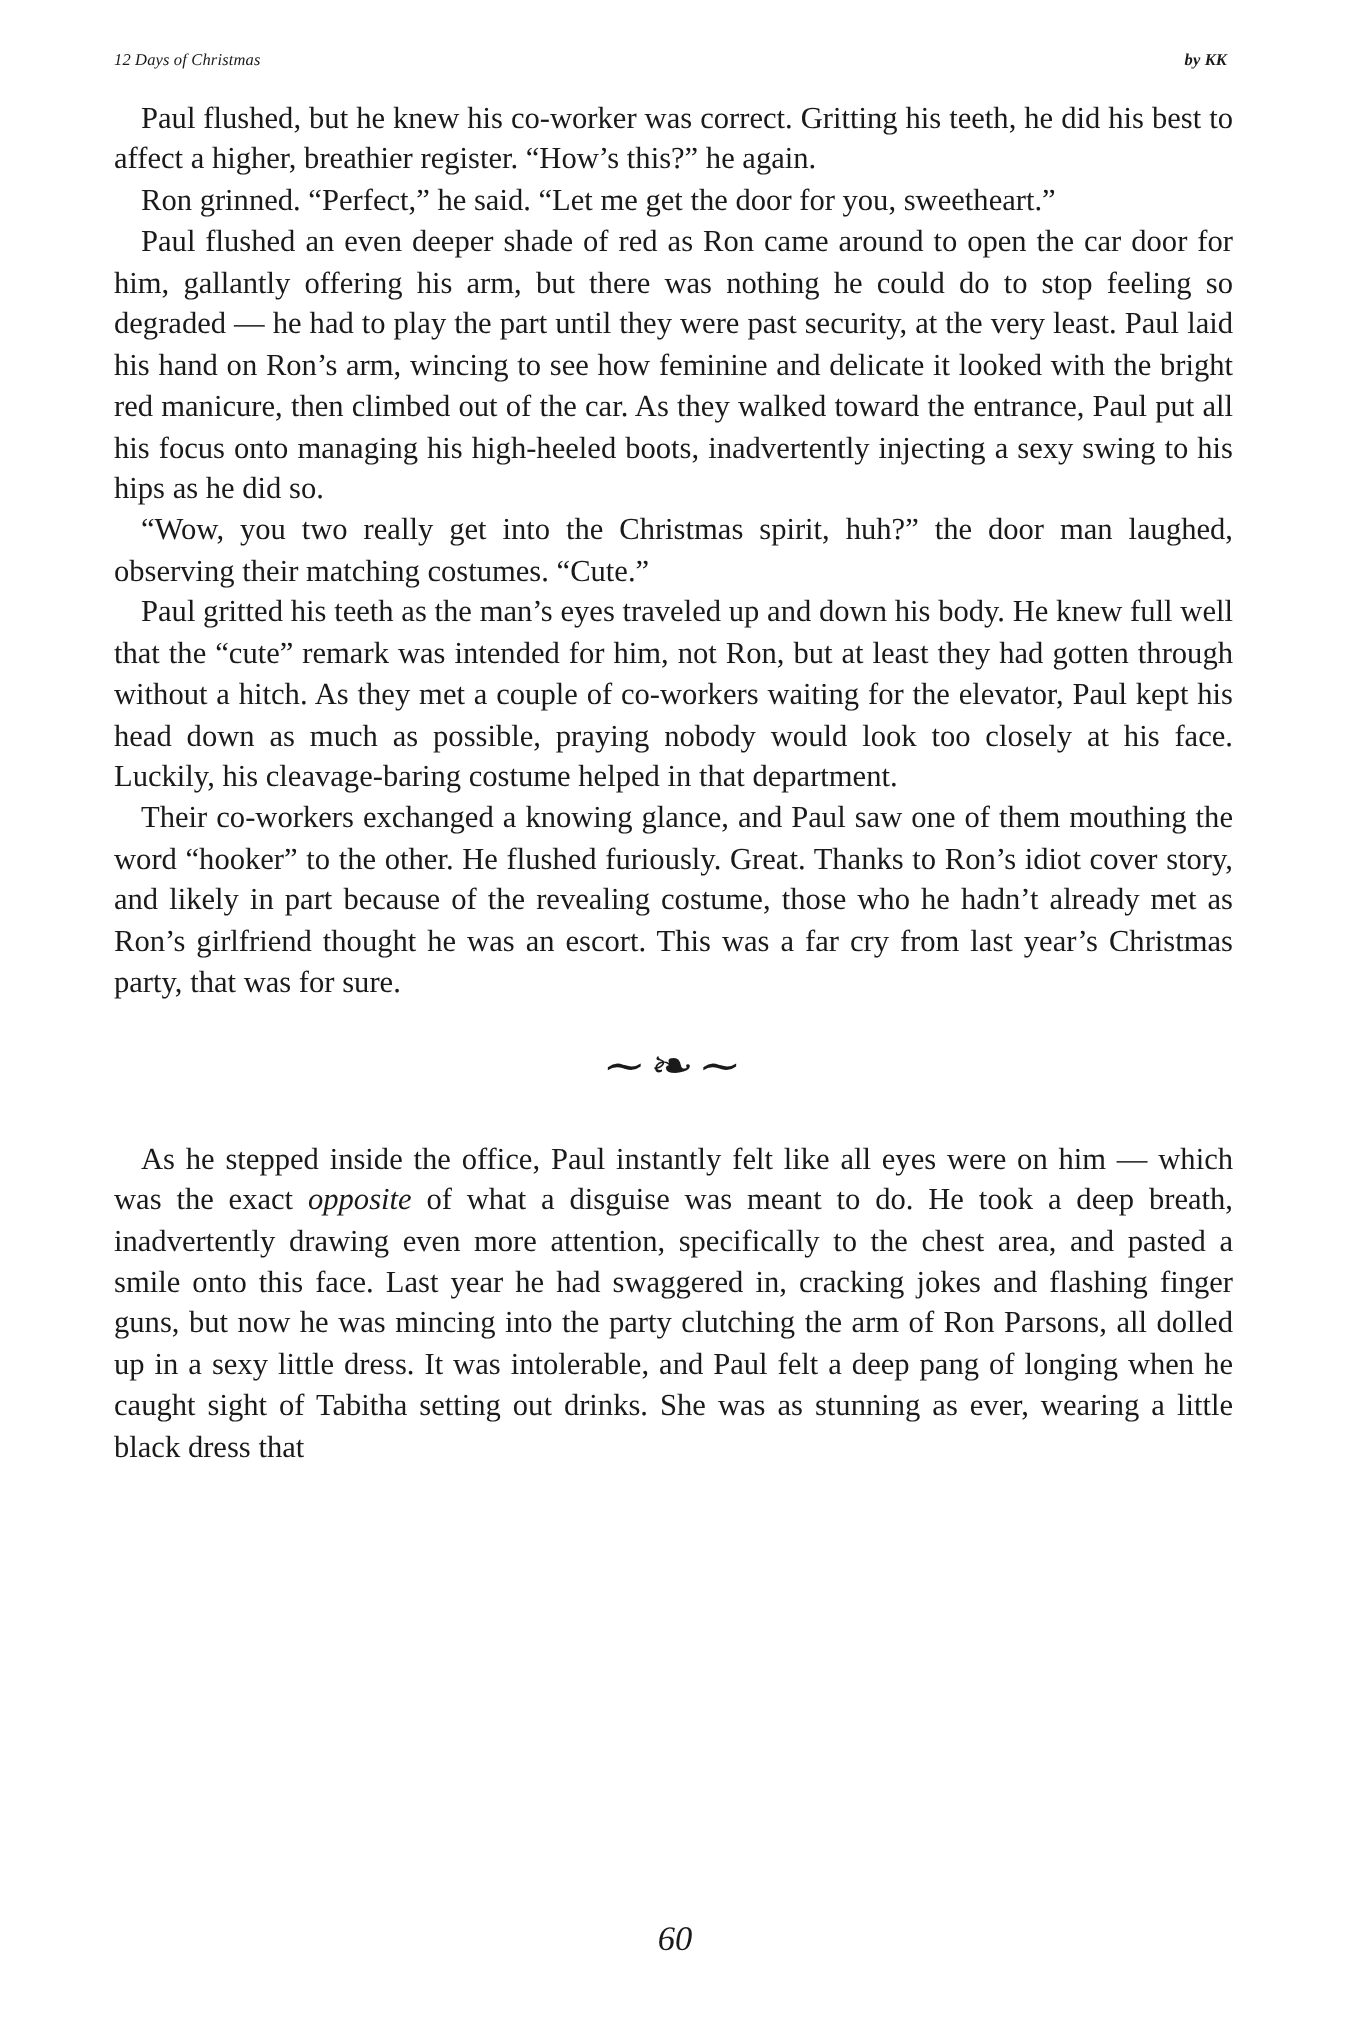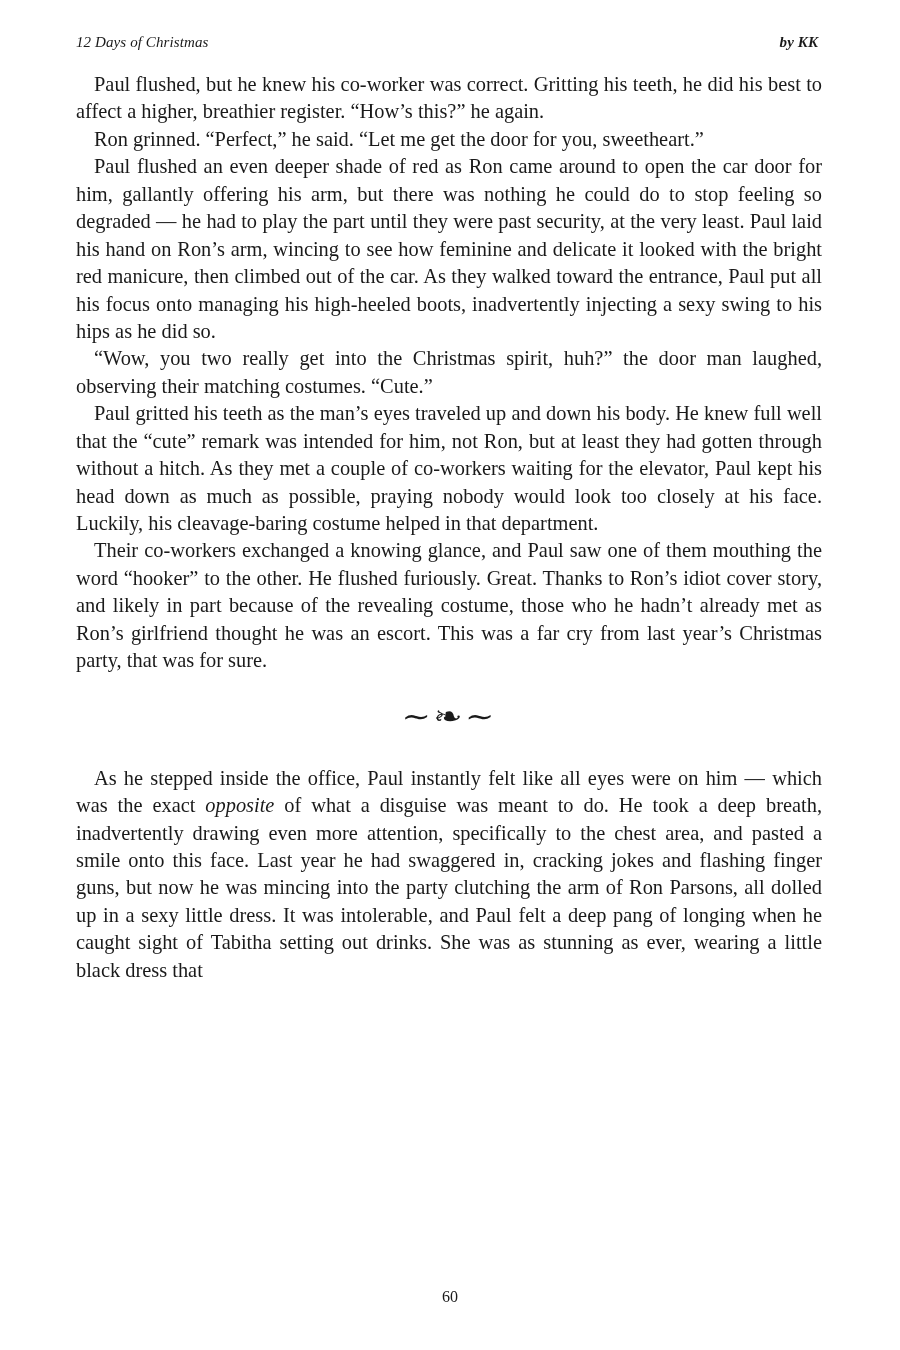--- a/index.html
+++ b/index.html
@@ -21,21 +21,21 @@
     top: 0;
     width: 900px;
     height: 1350px;
     box-sizing: border-box;
     padding: 34px 78px 0 76px;
   }
   .running-head {
     display: flex;
     justify-content: space-between;
     align-items: baseline;
-    font-size: 15px;
+    font-size: 11px;
     letter-spacing: 0.1px;
     margin-bottom: 20px;
     padding: 0 4px 0 0;
   }
   .running-head .rh-left {
     font-style: italic;
   }
   .running-head .rh-right {
     font-style: italic;
     font-weight: bold;
@@ -64,21 +64,22 @@
   .ornament .orn-inner {
     display: inline-block;
     transform: scaleX(1.25);
   }
   .folio {
     position: absolute;
     left: 0;
     right: 0;
     bottom: 44px;
     text-align: center;
-    font-size: 16px;
+    font-size: 23px;
+    font-style: italic;
   }
 </style>
 </head>
 <body>
 
 <div class="page">
 
   <div class="running-head">
     <span class="rh-left">12 Days of Christmas</span>
     <span class="rh-right">by KK</span>

